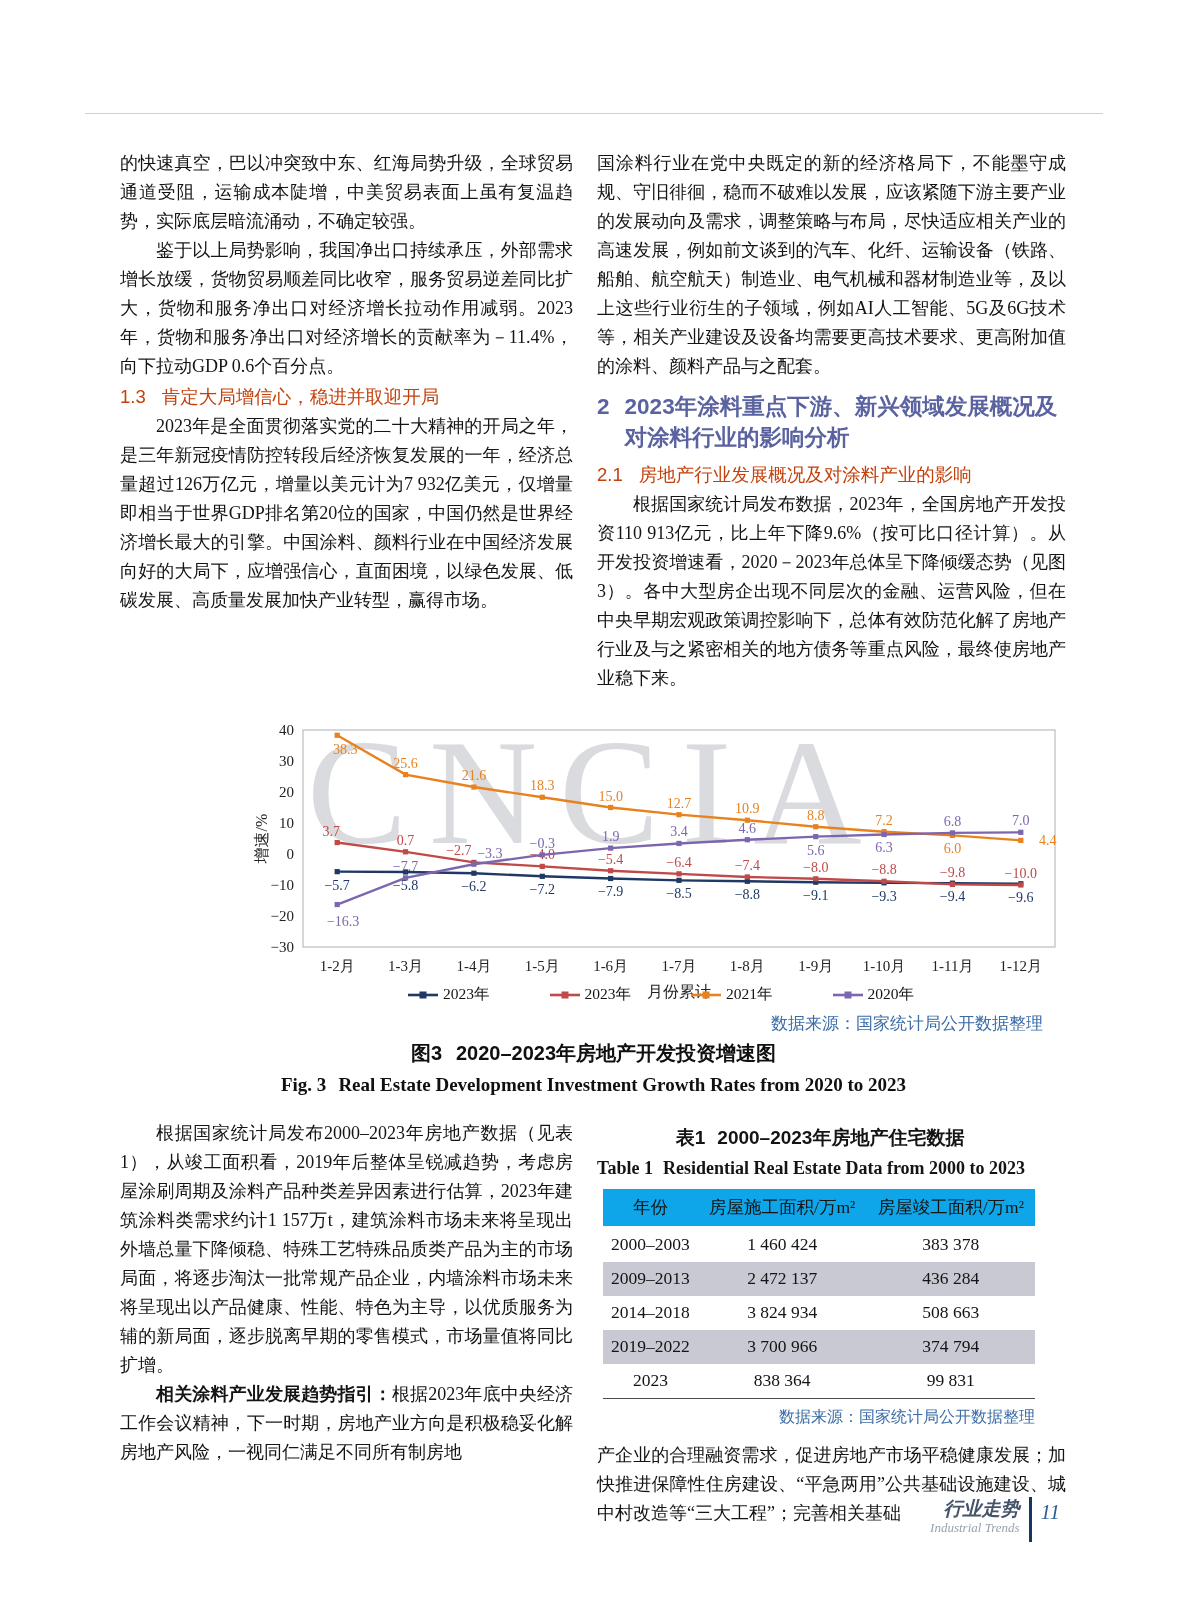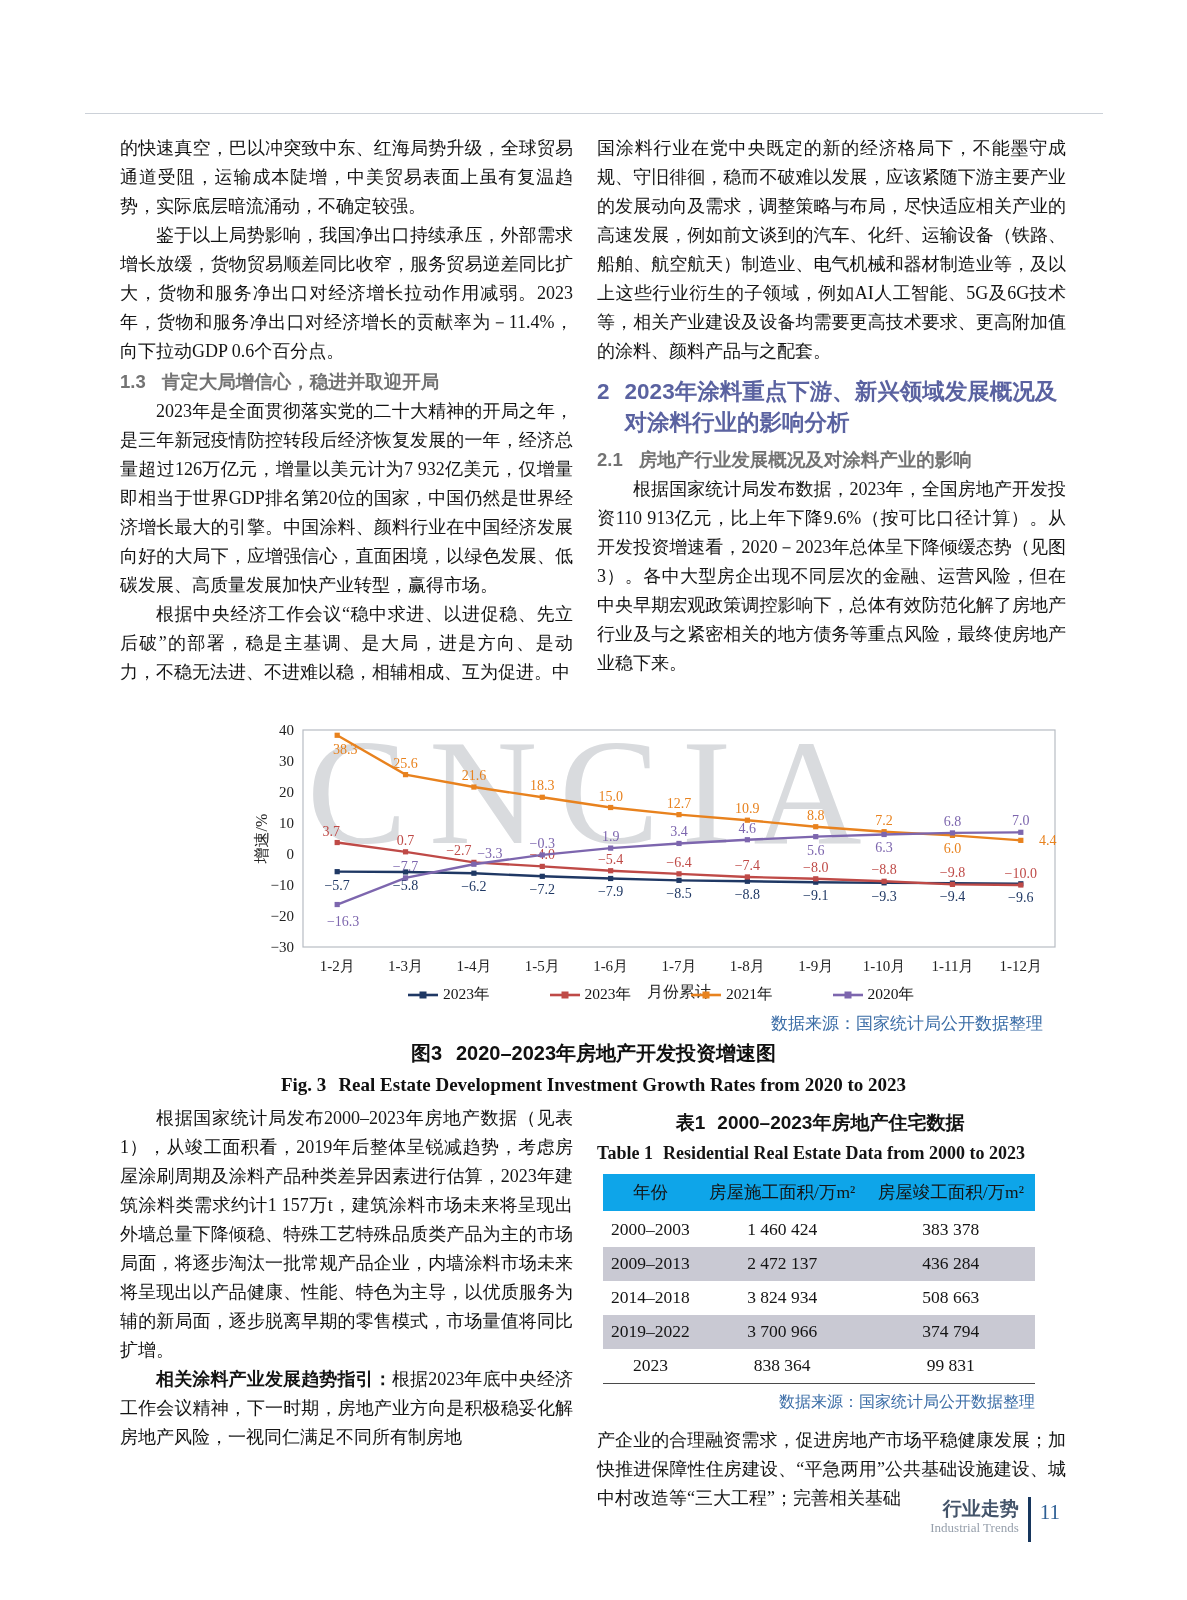--- a/index.html
+++ b/index.html
@@ -11,34 +11,34 @@
   }
   
   .running-head{
     position:absolute; top:86px; left:85px; width:1018px;
     text-align:right; font-family:"Liberation Sans","DejaVu Sans",sans-serif;
     font-size:16px; color:#8793a4; letter-spacing:.5px;
   }
   .head-rule{position:absolute; top:113px; left:85px; width:1018px; height:1px; background:#ccd1d8;}
 
   
-  .cols{position:absolute; left:120px; width:946px; display:flex; gap:24px;}
+  .cols{position:absolute; left:120px; width:946px; display:flex; gap:24px;margin-top:15px;}
   .cols-top{top:134px;}
   .cols-bottom{top:1104px;}
   .col-l{width:458px;}
   .col-r{width:474px;}
   .body-p{
     font-size:18px; line-height:29px; text-align:justify; margin:0;
   }
   .indent{text-indent:2em;}
   .bold{font-weight:bold;}
 
   .h-sub{
-    font-family:"Liberation Sans","DejaVu Sans",sans-serif; font-weight:bold;
-    color:#737373; font-size:18.5px; line-height:29px; display:flex; margin:1px 0;
+    font-family:"Liberation Sans","DejaVu Sans",sans-serif; font-weight:normal;
+    color:#c2410c; font-size:18.5px; line-height:29px; display:flex; margin:1px 0;
   }
   .h-sub .num{margin-right:16px;}
   .h-main{
     font-family:"Liberation Sans","DejaVu Sans",sans-serif; font-weight:bold;
     color:#5a62a0; font-size:22.5px; line-height:31px; display:flex; margin:10px 0 7px 0;
   }
   .h-main .num{margin-right:15px;}
 
   
   .chart-wrap{position:absolute; top:712px; left:255px; width:812px; height:300px;}
@@ -95,21 +95,21 @@
   table.data tbody tr:nth-child(even){background:#c9c9d3;}
   .tbl-source{
     width:432px; margin-left:6px; text-align:right; color:#3a6ca6;
     font-size:16px; margin-top:8px;
   }
   .after-table{margin-top:13px;}
 
   
   .footer{
     position:absolute; top:1497px; left:820px; width:240px;
-    display:flex; justify-content:flex-end; align-items:flex-start; gap:9px;
+    display:flex; justify-content:flex-end; align-items:flex-start; gap:9px;font-style:italic;
   }
   .footer .zh{
     font-family:"Liberation Sans","DejaVu Sans",sans-serif; font-weight:bold;
     font-size:19px; color:#44546a; text-align:right; line-height:23px;
   }
   .footer .en{
     font-size:13px; color:#97a0ac; font-weight:normal;
     font-family:"Liberation Serif","DejaVu Serif",serif; line-height:16px;
   }
   .footer .bar{width:3px; height:45px; background:#17365d;}
@@ -124,21 +124,20 @@
 
   <div class="cols cols-top">
     <div class="col-l">
       <p class="body-p">的快速真空，巴以冲突致中东、红海局势升级，全球贸易通道受阻，运输成本陡增，中美贸易表面上虽有复温趋势，实际底层暗流涌动，不确定较强。</p>
       <p class="body-p indent">鉴于以上局势影响，我国净出口持续承压，外部需求增长放缓，货物贸易顺差同比收窄，服务贸易逆差同比扩大，货物和服务净出口对经济增长拉动作用减弱。2023年，货物和服务净出口对经济增长的贡献率为－11.4%，向下拉动GDP 0.6个百分点。</p>
       <div class="h-sub">
         <span class="num">1.3</span>
         <span>肯定大局增信心，稳进并取迎开局</span>
       </div>
       <p class="body-p indent">2023年是全面贯彻落实党的二十大精神的开局之年，是三年新冠疫情防控转段后经济恢复发展的一年，经济总量超过126万亿元，增量以美元计为7 932亿美元，仅增量即相当于世界GDP排名第20位的国家，中国仍然是世界经济增长最大的引擎。中国涂料、颜料行业在中国经济发展向好的大局下，应增强信心，直面困境，以绿色发展、低碳发展、高质量发展加快产业转型，赢得市场。</p>
-      <p class="body-p indent">根据中央经济工作会议“稳中求进、以进促稳、先立后破”的部署，稳是主基调、是大局，进是方向、是动力，不稳无法进、不进难以稳，相辅相成、互为促进。中</p>
     </div>
     <div class="col-r">
       <p class="body-p">国涂料行业在党中央既定的新的经济格局下，不能墨守成规、守旧徘徊，稳而不破难以发展，应该紧随下游主要产业的发展动向及需求，调整策略与布局，尽快适应相关产业的高速发展，例如前文谈到的汽车、化纤、运输设备（铁路、船舶、航空航天）制造业、电气机械和器材制造业等，及以上这些行业衍生的子领域，例如AI人工智能、5G及6G技术等，相关产业建设及设备均需要更高技术要求、更高附加值的涂料、颜料产品与之配套。</p>
       <div class="h-main">
         <span class="num">2</span>
         <span>2023年涂料重点下游、新兴领域发展概况及对涂料行业的影响分析</span>
       </div>
       <div class="h-sub">
         <span class="num">2.1</span>
         <span>房地产行业发展概况及对涂料产业的影响</span>

